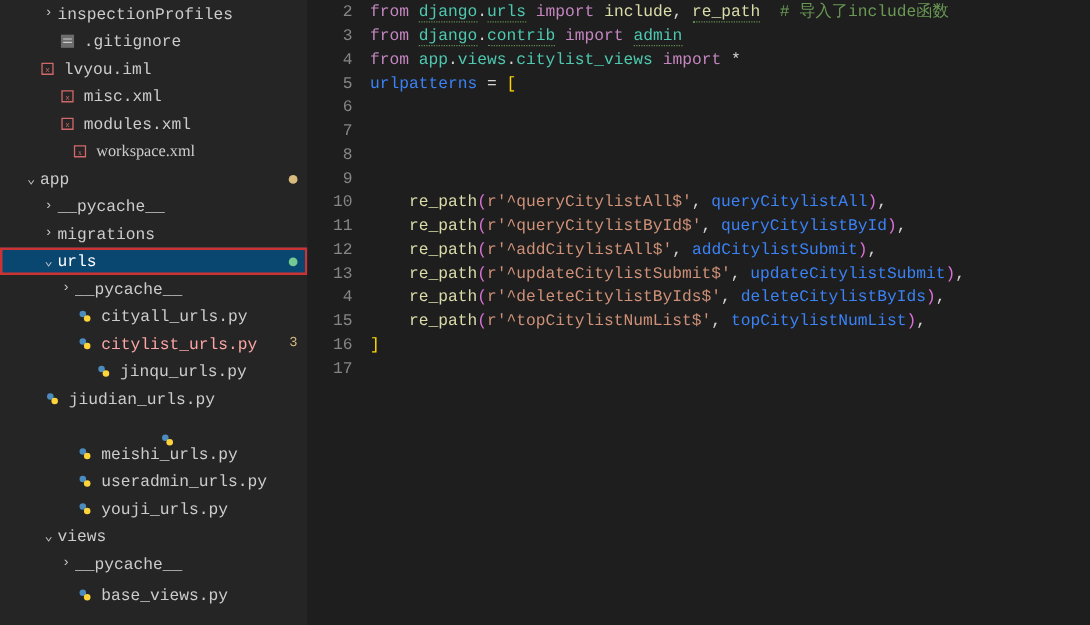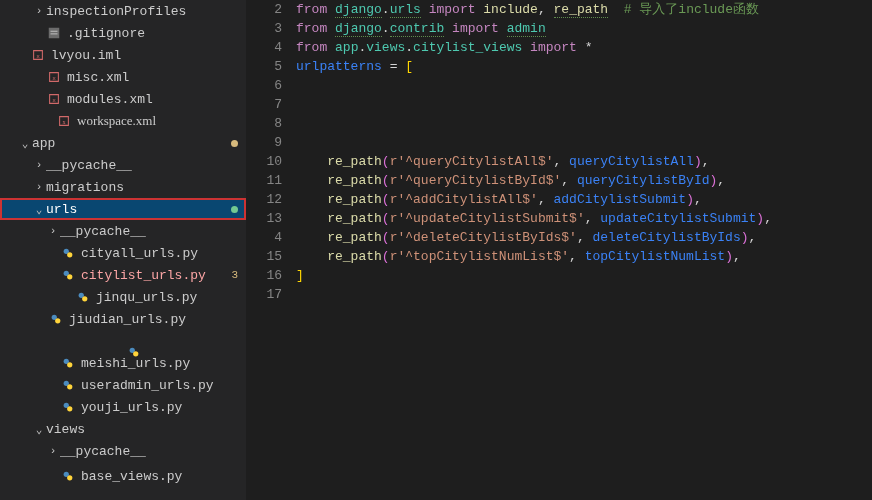--- a/index.html
+++ b/index.html
@@ -216,21 +216,21 @@
     <div class="tree-item" style="padding-left: 46px; margin-left: 15px;">
       <span class="chevron"></span>
       <span class="icon">
         <svg width="14" height="14" viewBox="0 0 16 16">
           <circle cx="6" cy="6" r="3" fill="#4B8BBE"></circle>
           <circle cx="10" cy="10" r="3" fill="#FFD43B"></circle>
         </svg>
       </span>
       <span class="label">jinqu_urls.py</span>
     </div>
-    <div class="tree-item" style="padding-left: 34px; justify-content: center;">
+    <div class="tree-item" style="padding-left: 20px; justify-content: center;">
       <span class="chevron"></span>
       <span class="icon">
         <svg width="14" height="14" viewBox="0 0 16 16">
           <circle cx="6" cy="6" r="3" fill="#4B8BBE"></circle>
           <circle cx="10" cy="10" r="3" fill="#FFD43B"></circle>
         </svg>
       </span>
       <span class="label">jiudian_urls.py</span>
     </div>
     <div class="tree-item" style="padding-left: 34px; flex-direction: column;">

